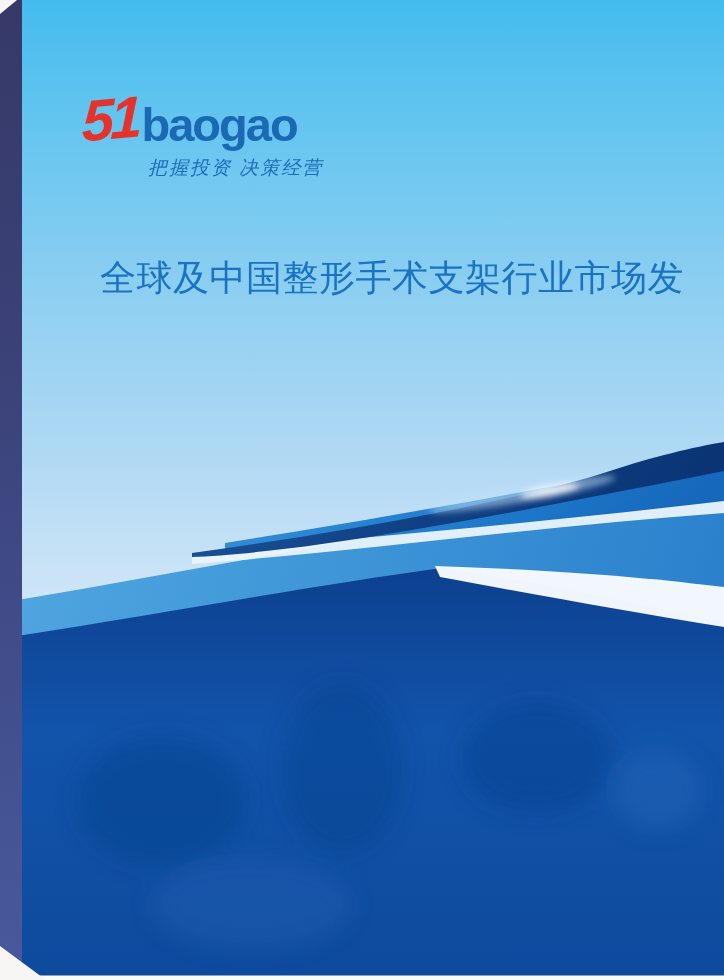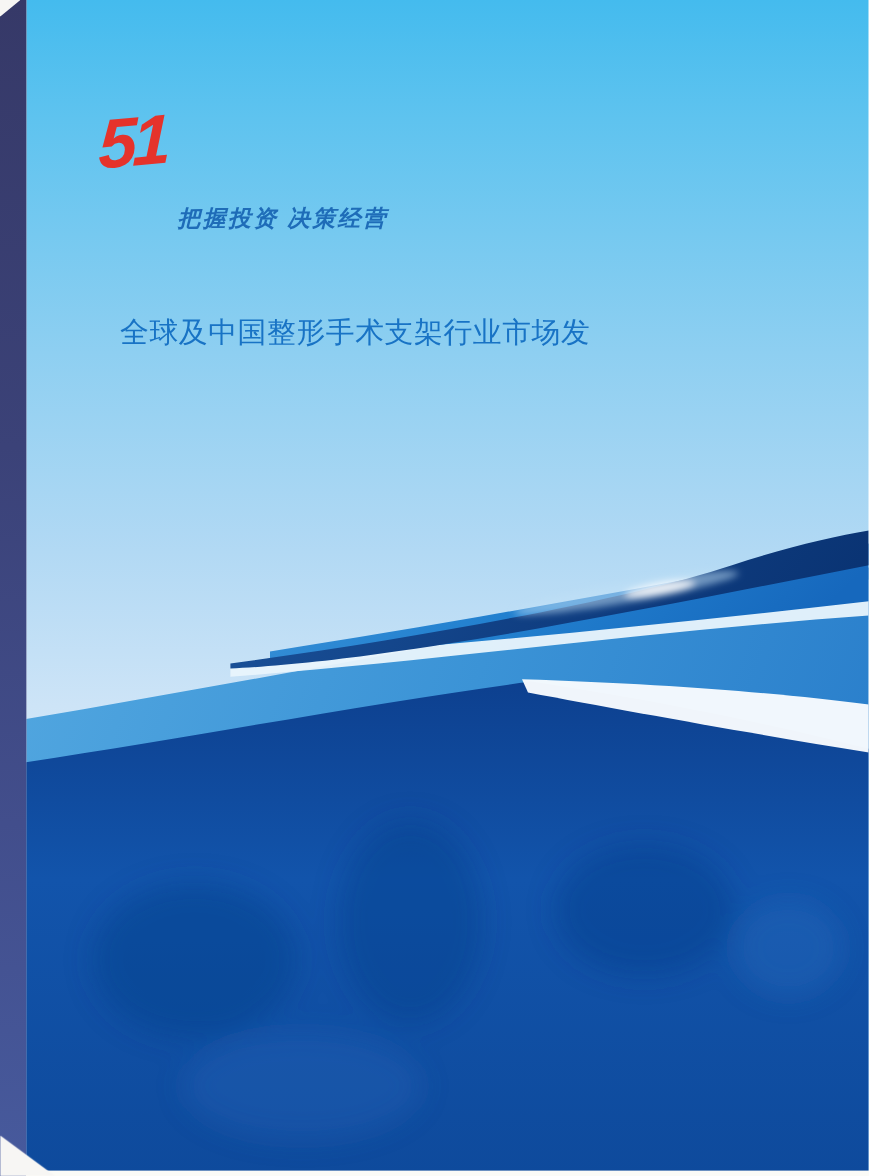--- a/index.html
+++ b/index.html
@@ -52,32 +52,32 @@
     display:inline-block;
   }
   .logo-name{
     color:#1b69b5;
     font-size:47px;font-weight:bold;
     letter-spacing:-2px;line-height:1;
     margin-left:3px;
     display:inline-block;
   }
   .logo-tagline{
-    margin-top:21px;
+    margin-top:7px;
     margin-left:66px;
     color:#1e6cb8;
-    font-size:19px;font-weight:bold;font-style:italic;
+    font-size:19px;font-weight:normal;font-style:italic;
     letter-spacing:2px;
     white-space:nowrap;
   }
   
   .title-block{
     position:absolute;left:78px;top:253px;width:586px;z-index:10;
     color:#1873c5;
-    font-size:24px;
+    font-size:36px;
     line-height:49px;
     font-weight:400;
     letter-spacing:0.5px;
   }
   .title-line{white-space:nowrap;}
 </style>
 </head>
 <body>
 
 <div class="page">
@@ -138,20 +138,21 @@
       </g>
 
       <path d="M413,566 C540,570 630,578 702,587 L702,627 C608,612 498,592 418,577 Z" fill="#f8fbfe" opacity="0.97"></path>
 
       <rect x="-5" y="975.5" width="712" height="5" fill="#fbfbf7"></rect>
     </svg>
 
     <div class="logo-block">
       <div class="logo-row">
         <span class="logo-mark">51</span>
+        <span class="logo-name">baogao</span>
       </div>
       <div class="logo-tagline">把握投资 决策经营</div>
     </div>
 
     <div class="title-block">
       <div class="title-line">全球及中国整形手术支架行业市场发</div>
     </div>
 
   </div>
 

